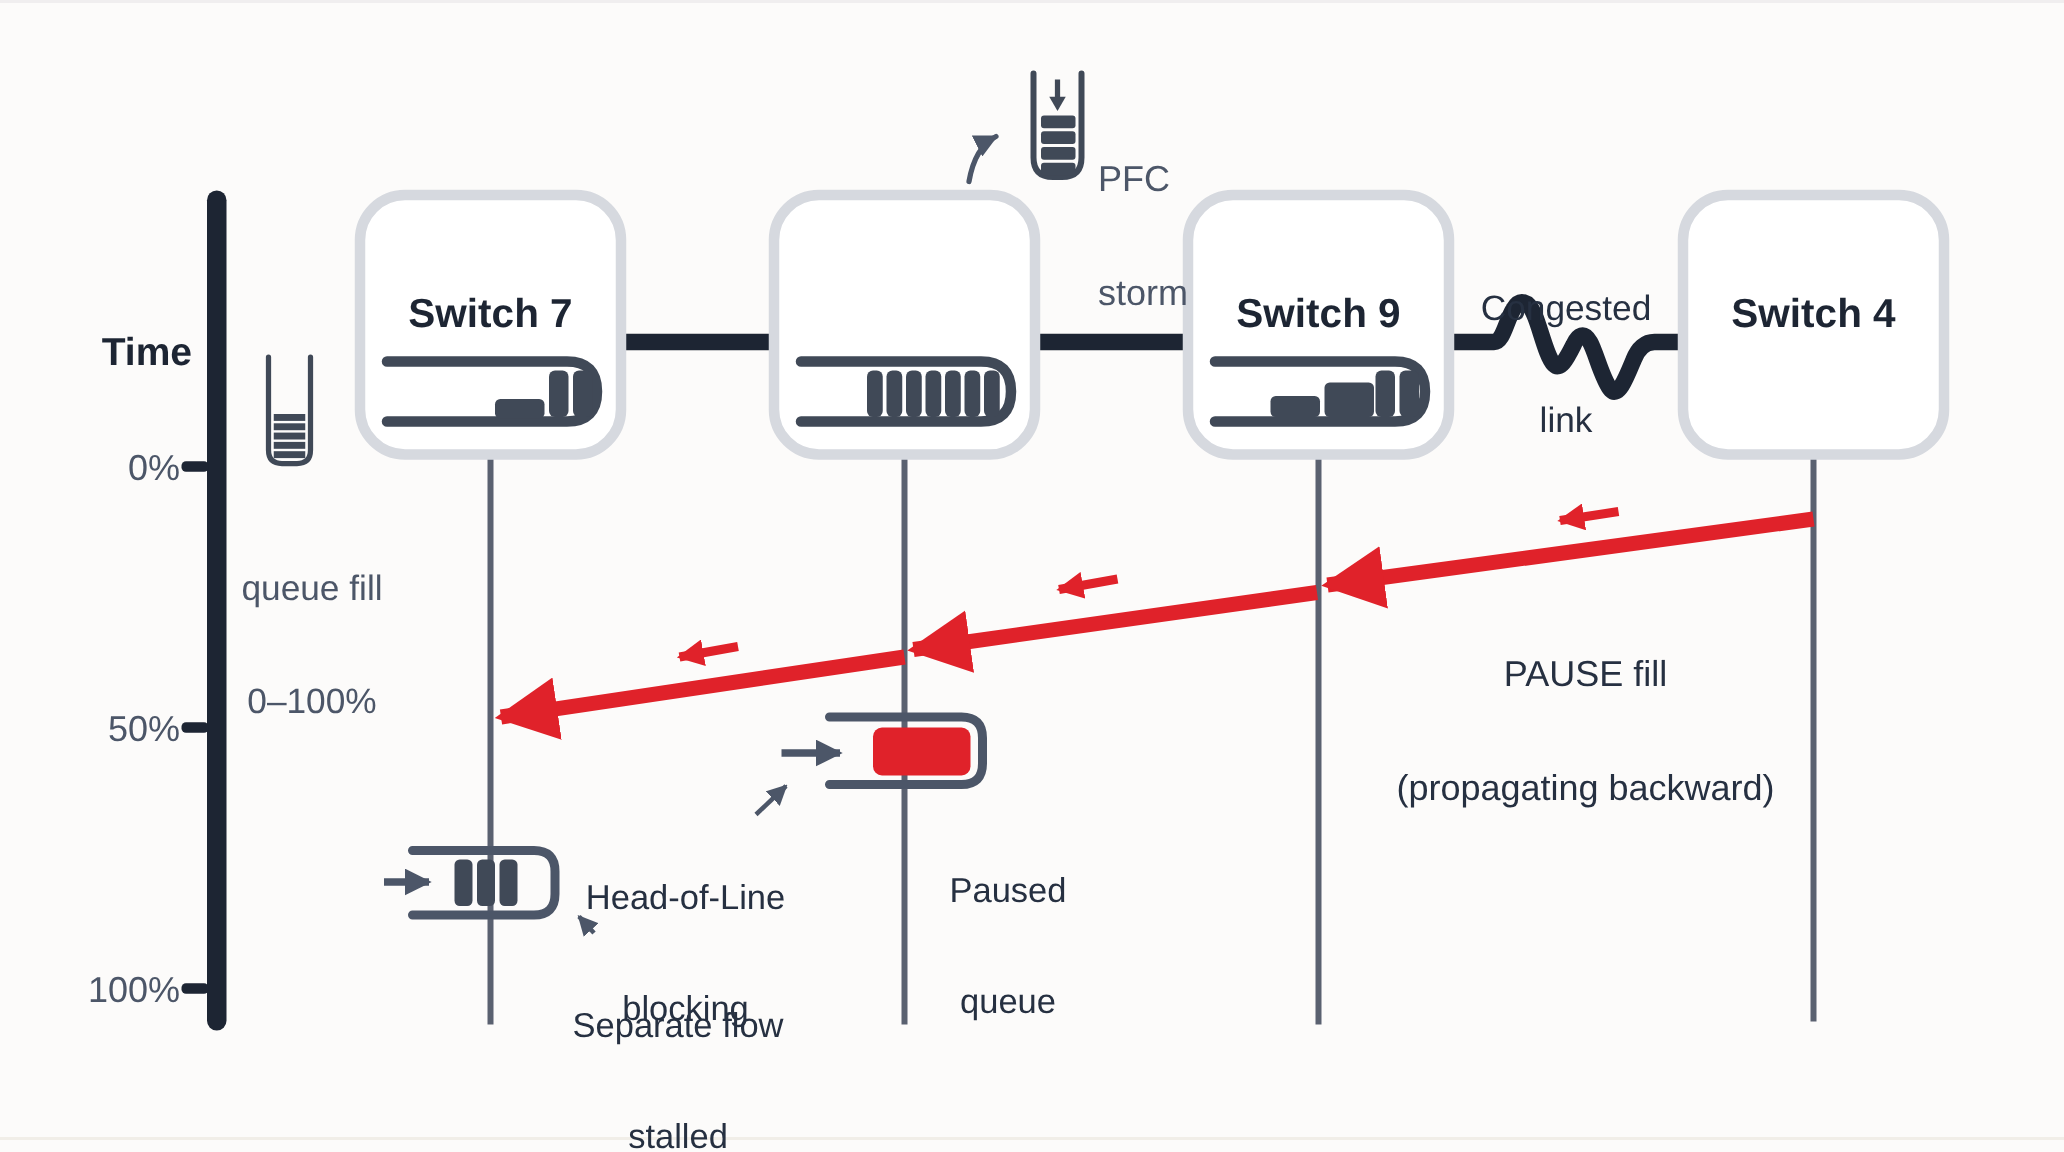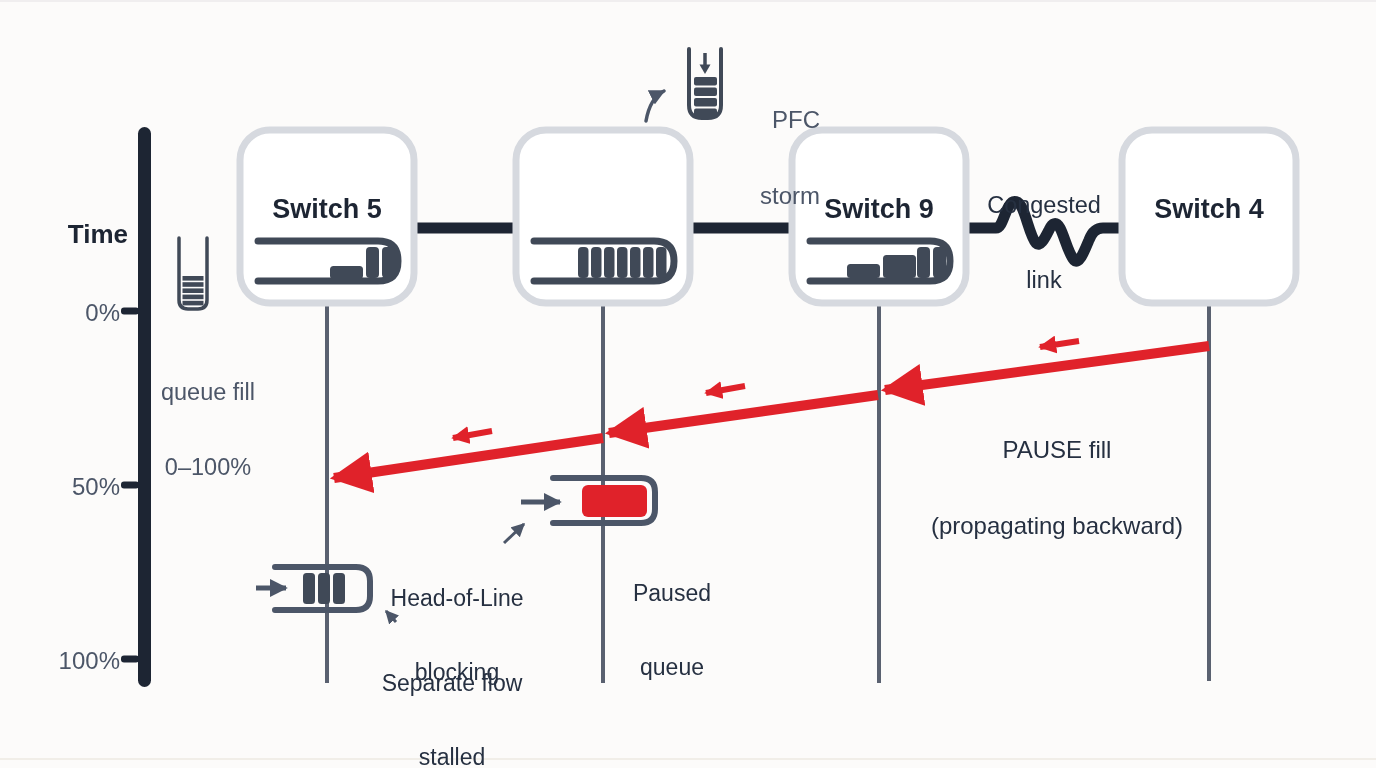--- a/index.html
+++ b/index.html
@@ -144,25 +144,25 @@
   <div class="lbl time" style="left:60px;top:221px;width:68px;text-align:right;">Time</div>
   <div class="tick" style="left:58px;top:299px;width:62px;">0%</div>
   <div class="tick" style="left:48px;top:473px;width:72px;">50%</div>
   <div class="tick" style="left:38px;top:647px;width:82px;">100%</div>
 
   <div class="lbl center muted two" style="left:208px;top:330px;font-size:23.5px;">
     <div>queue fill</div>
     <div>0–100%</div>
   </div>
 
-  <div class="switch-title" style="left:240px;top:194px;">Switch 5</div>
+  <div class="switch-title" style="left:240px;top:194px;">Switch 7</div>
   <div class="switch-title" style="left:792px;top:194px;">Switch 9</div>
   <div class="switch-title" style="left:1122px;top:194px;">Switch 4</div>
 
-  <div class="lbl muted two" style="left:760px;top:56px;font-size:24px;text-align:right;">
+  <div class="lbl muted two" style="left:732px;top:56px;font-size:24px;">
     <div>PFC</div>
     <div>storm</div>
   </div>
 
   <div class="lbl center labelc two" style="left:1044px;top:143px;font-size:23.5px;">
     <div>Congested</div>
     <div>link</div>
   </div>
 
   <div class="lbl center labelc two" style="left:1057px;top:386px;font-size:24px;">

